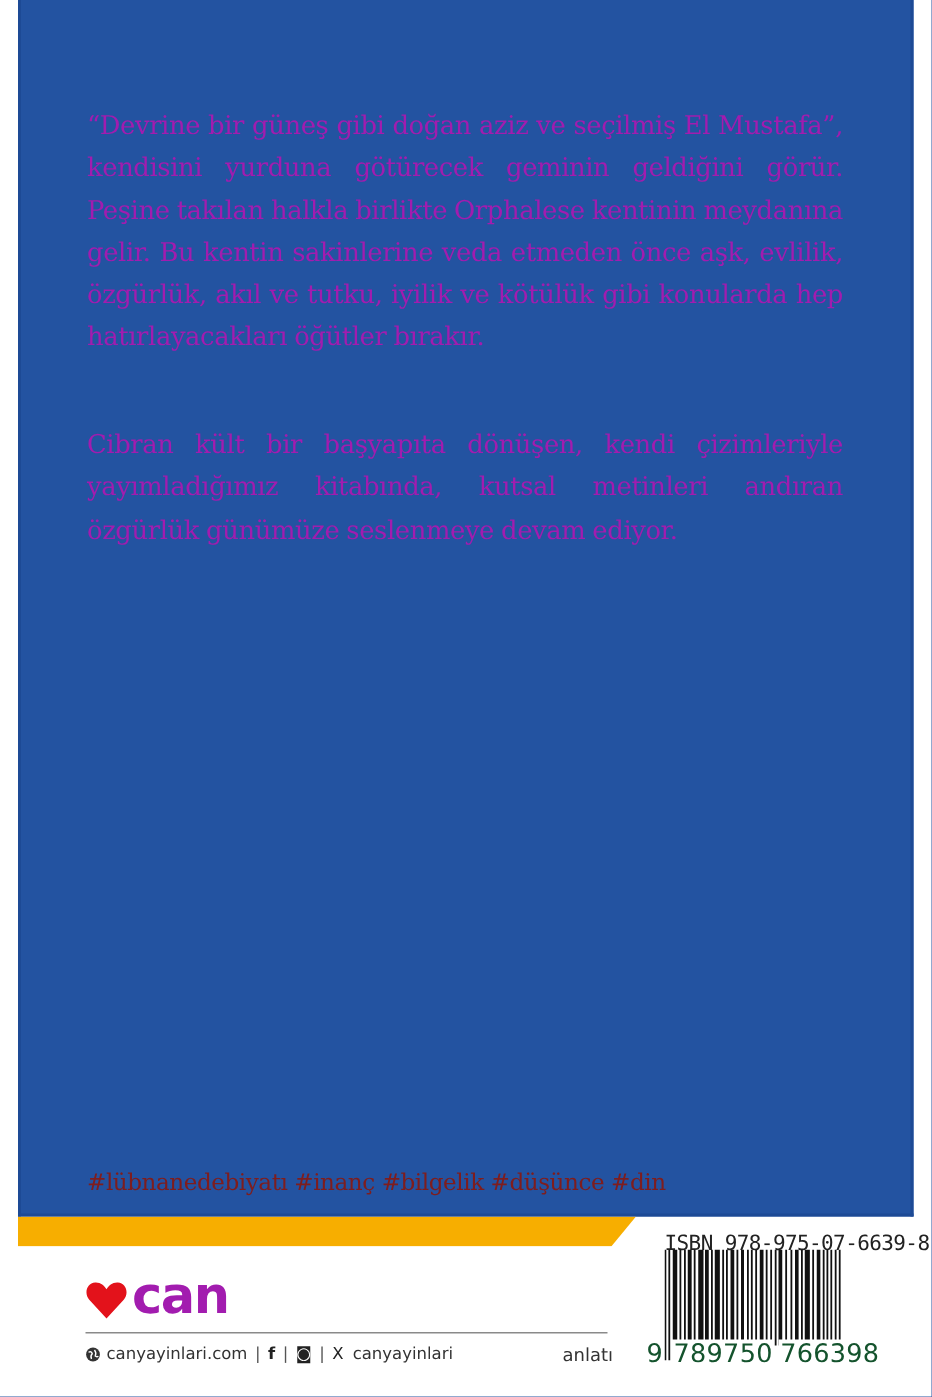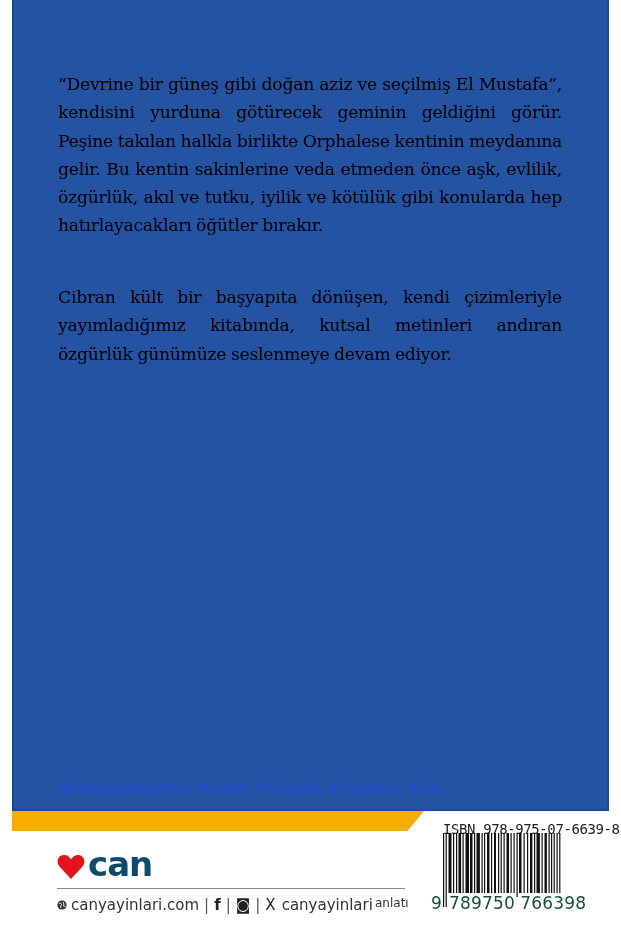--- a/index.html
+++ b/index.html
@@ -6,43 +6,43 @@
   body {
     width: 621px; height: 931px; background: #ffffff; position: relative; overflow: hidden;
     font-family: "DejaVu Serif", serif;
   }
   .panel {
     position: absolute; left: 12px; top: 0; width: 597px; height: 811px;
     background: #2353a1;
     box-shadow: inset 2px 0 0 #1d4a95, inset -2px 0 0 #1d4a95, inset 0 -2px 0 #1d4a95;
   }
   .body-text {
-    position: absolute; left: 58px; width: 504px; color: #000000;
+    position: absolute; left: 58px; width: 504px; color: #a21caf;
     font-family: "DejaVu Serif", serif; font-size: 17.2px; line-height: 28.3px;
     text-align: justify; letter-spacing: -0.25px; word-spacing: -0.5px;
     margin: 0;
   }
   .p1 { top: 70px; }
   .p2 { top: 283px; }
   .hashtags {
-    position: absolute; left: 58px; top: 779px; color: #1d4ed8;
+    position: absolute; left: 58px; top: 779px; color: #7f1d1d;
     font-family: "DejaVu Serif", serif; font-size: 15.4px; letter-spacing: -0.3px; white-space: nowrap;
   }
   .stripe {
     position: absolute; left: 12px; top: 811px; width: 412px; height: 20px; background: #f7ae00;
     clip-path: polygon(0 0, 100% 0, 96% 100%, 0 100%);
   }
   .logo { position: absolute; left: 57px; top: 851px; height: 32px; display: flex; align-items: center; }
   .logo-word {
     font-family: "DejaVu Sans", sans-serif; font-weight: bold; font-size: 34px; letter-spacing: -1px;
-    color: #0c4a6e; margin-left: 3px; line-height: 32px; position: relative; top: -3px;
+    color: #a21caf; margin-left: 3px; line-height: 32px; position: relative; top: -3px;
   }
   .divider { position: absolute; left: 57px; top: 888px; width: 348px; height: 1px; background: #8a8a8a; }
   .links {
-    position: absolute; left: 57px; top: 896px; font-family: "DejaVu Sans", sans-serif; font-size: 15px;
+    position: absolute; left: 57px; top: 896px; font-family: "DejaVu Sans", sans-serif; font-size: 11px;
     color: #333333; display: flex; align-items: center; white-space: nowrap;
   }
   .links .sep { margin: 0 5px; color: #555; }
   .links .ic { font-weight: bold; color: #222; }
   .genre {
     position: absolute; left: 375px; top: 896px; font-family: "DejaVu Sans", sans-serif; font-size: 12px;
     color: #333333;
   }
   .isbn-label {
     position: absolute; left: 443px; top: 821px; width: 118px; font-family: "DejaVu Sans Mono", monospace;

